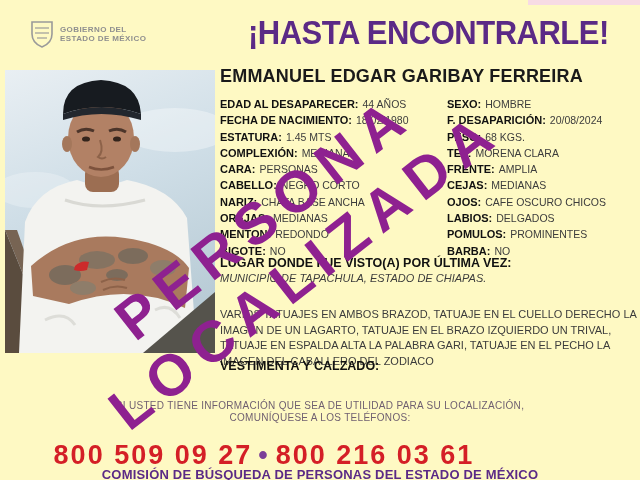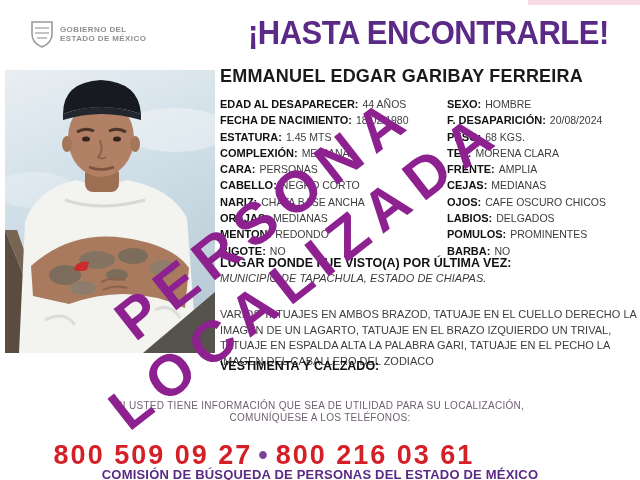--- a/index.html
+++ b/index.html
@@ -1,17 +1,17 @@
 <!DOCTYPE html>
 <html><head>
 <meta charset="utf-8">
 <style>
   html,body { margin:0; padding:0; background:#888; }
   .page {
-    position:relative; width:640px; height:480px; background:#ffffff;
+    position:relative; width:640px; height:480px; background:#fef9c3;
     font-family:"Liberation Sans", sans-serif; overflow:hidden; margin:0 auto;
   }
   
   .logo { position:absolute; left:30px; top:20px; display:flex; align-items:center; gap:6px; }
   .logo-text { color:#8f8f8f; font-size:8px; font-weight:bold; line-height:9.5px; letter-spacing:.4px; }
   .title {
     position:absolute; left:248px; top:14px; width:345px; text-align:center;
     color:#5b2a86; font-size:31px; font-weight:bold; letter-spacing:-0.5px;
     transform:scale(1,1.08); transform-origin:top center; white-space:nowrap;
   }

